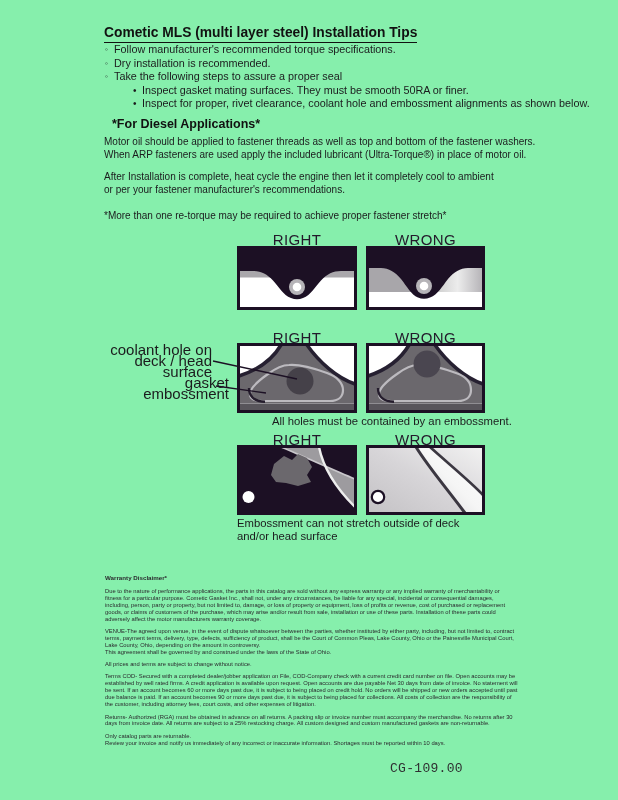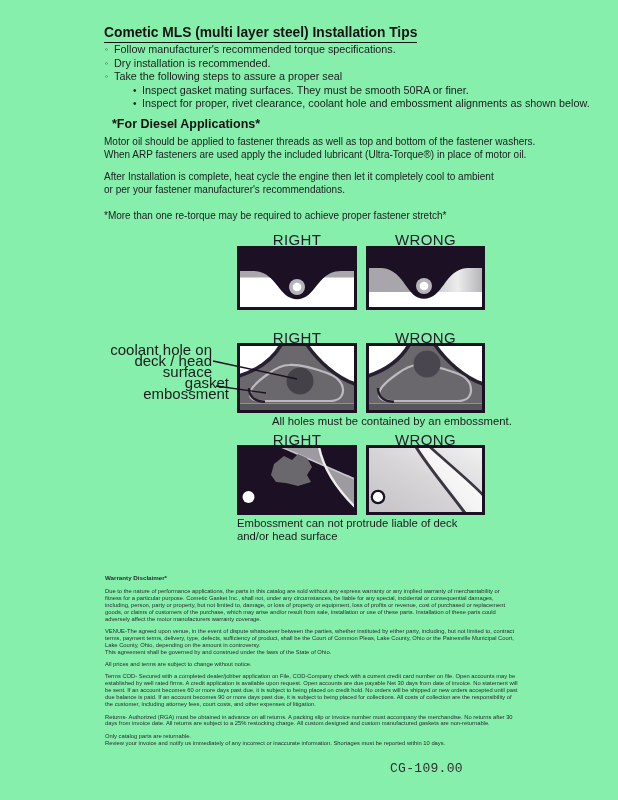--- a/index.html
+++ b/index.html
@@ -162,21 +162,21 @@
         </defs>
         <rect x="0" y="0" width="119" height="70" fill="url(#wg1)"></rect>
         <path d="M50,2 H64 C84,20 106,38 117,50 V68 H99 C82,45 63,23 50,2 Z" fill="url(#wg2)"></path>
         <path d="M50,2 C63,23 82,45 99,68" fill="none" stroke="#3b3741" stroke-width="3"></path>
         <path d="M64,2 C84,20 106,38 117,50" fill="none" stroke="#3b3741" stroke-width="2.6"></path>
         <circle cx="12" cy="52" r="6.2" fill="#ffffff" stroke="#1c1024" stroke-width="2.2"></circle>
         <rect x="1.5" y="1.5" width="116" height="67" fill="none" stroke="#1c1024" stroke-width="3"></rect>
       </svg>
     </div>
     <div class="abs" style="left:237px;top:287px;">
-      <div class="caption">Embossment can not protrude liable of deck</div>
+      <div class="caption">Embossment can not stretch outside of deck</div>
       <div class="caption">and/or head surface</div>
     </div>
 
     <svg class="abs" style="left:0;top:0;pointer-events:none;" width="618" height="320">
       <line x1="213" y1="131" x2="297" y2="149" stroke="#1c1024" stroke-width="1.3"></line>
       <line x1="216" y1="156" x2="266" y2="163" stroke="#1c1024" stroke-width="1.3"></line>
     </svg>
   </div>
 
   <div class="abs disc" style="left:105px;top:575px;">

